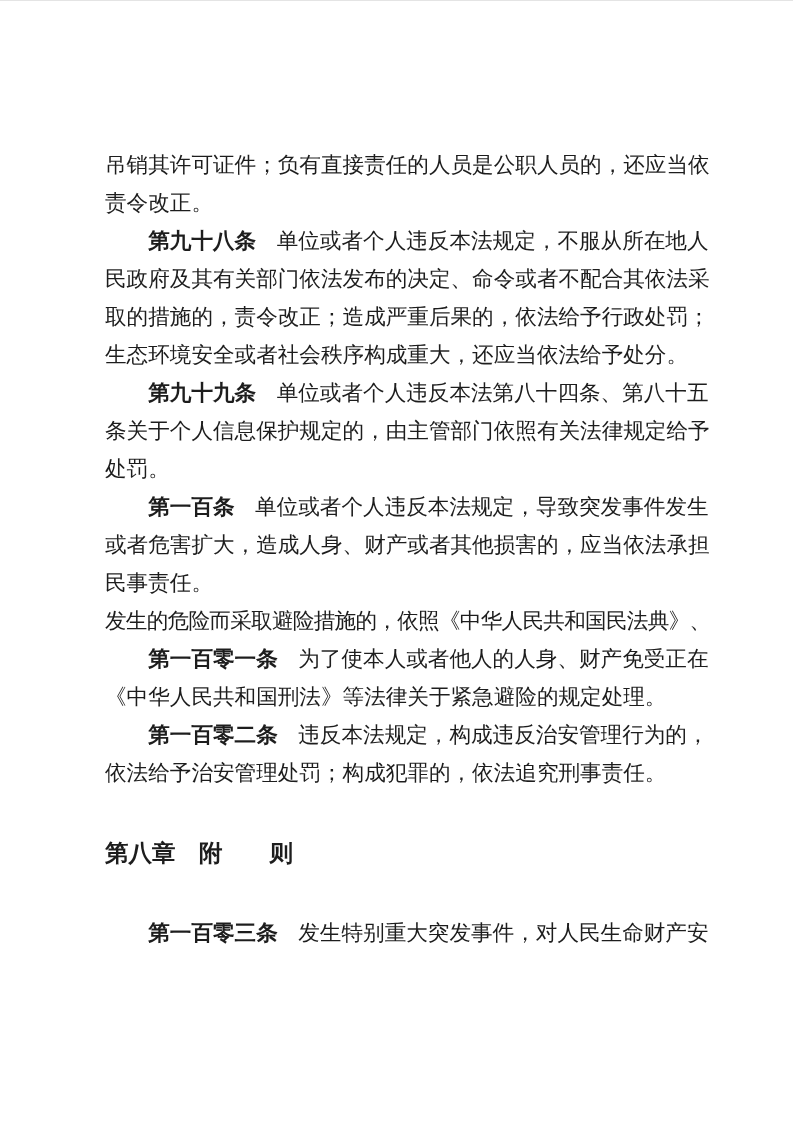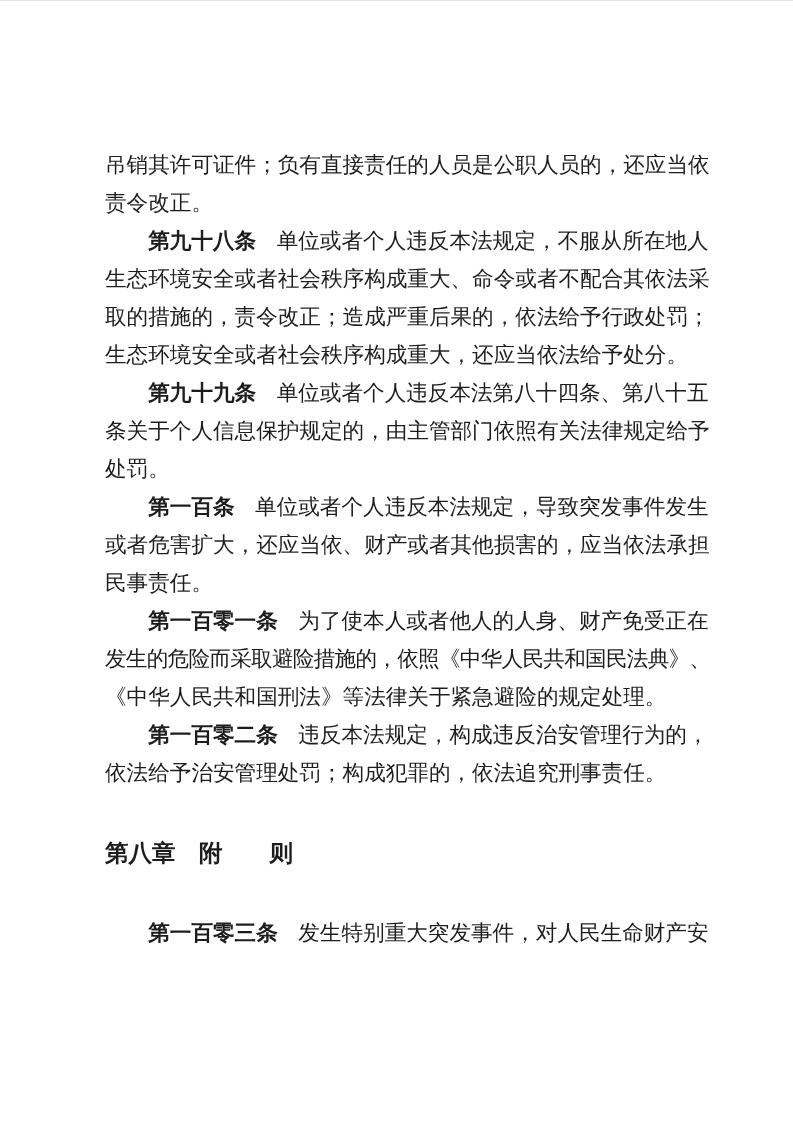--- a/index.html
+++ b/index.html
@@ -74,34 +74,34 @@
 
 <div class="sheet">
   <div class="top-edge"></div>
 
   <div class="content">
 
     <div class="line">吊销其许可证件；负有直接责任的人员是公职人员的，还应当依</div>
     <div class="line">责令改正。</div>
 
     <div class="line first"><span class="artnum">第九十八条</span><span>单位或者个人违反本法规定，不服从所在地人</span></div>
-    <div class="line">生态环境安全或者社会秩序构成重大、命令或者不配合其依法采</div>
+    <div class="line">民政府及其有关部门依法发布的决定、命令或者不配合其依法采</div>
     <div class="line">取的措施的，责令改正；造成严重后果的，依法给予行政处罚；</div>
     <div class="line">生态环境安全或者社会秩序构成重大，还应当依法给予处分。</div>
 
     <div class="line first"><span class="artnum">第九十九条</span><span>单位或者个人违反本法第八十四条、第八十五</span></div>
     <div class="line">条关于个人信息保护规定的，由主管部门依照有关法律规定给予</div>
     <div class="line">处罚。</div>
 
     <div class="line first"><span class="artnum">第一百条</span><span>单位或者个人违反本法规定，导致突发事件发生</span></div>
-    <div class="line">或者危害扩大，还应当依、财产或者其他损害的，应当依法承担</div>
+    <div class="line">或者危害扩大，造成人身、财产或者其他损害的，应当依法承担</div>
     <div class="line">民事责任。</div>
 
+    <div class="line tight">发生的危险而采取避险措施的，依照《中华人民共和国民法典》、</div>
     <div class="line first"><span class="artnum">第一百零一条</span><span>为了使本人或者他人的人身、财产免受正在</span></div>
-    <div class="line tight">发生的危险而采取避险措施的，依照《中华人民共和国民法典》、</div>
     <div class="line">《中华人民共和国刑法》等法律关于紧急避险的规定处理。</div>
 
     <div class="line first"><span class="artnum">第一百零二条</span><span>违反本法规定，构成违反治安管理行为的，</span></div>
     <div class="line">依法给予治安管理处罚；构成犯罪的，依法追究刑事责任。</div>
 
     <div class="chapter">第八章　附　　则</div>
 
     <div class="line first"><span class="artnum">第一百零三条</span><span>发生特别重大突发事件，对人民生命财产安</span></div>
 
   </div>

